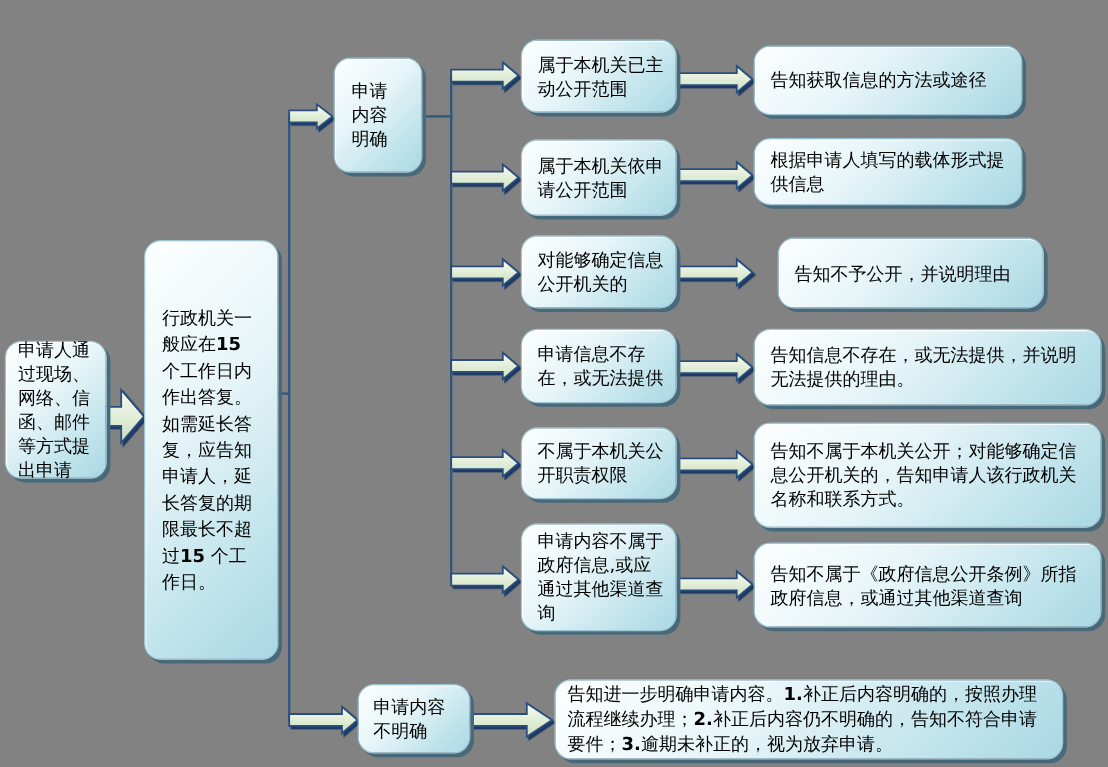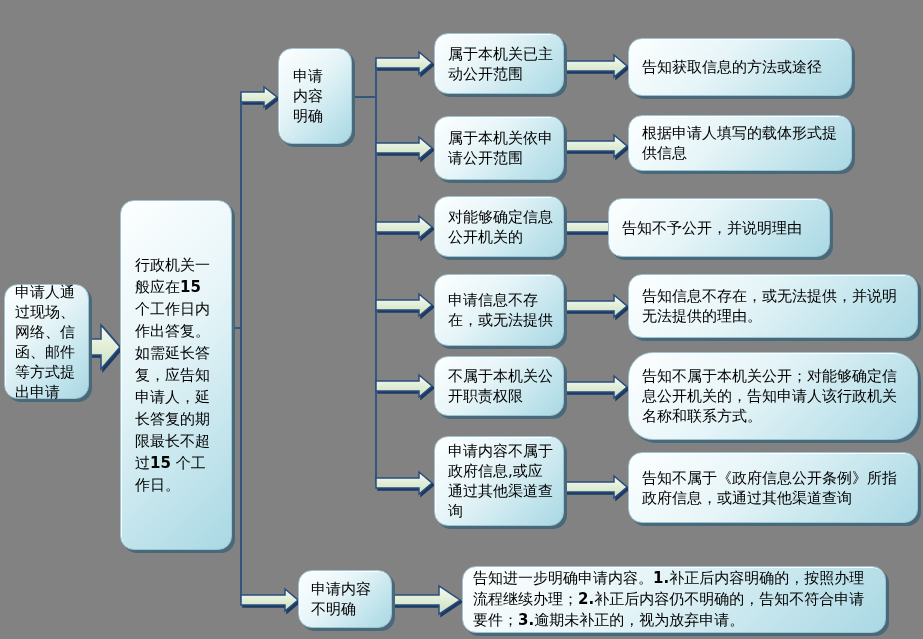--- a/index.html
+++ b/index.html
@@ -120,43 +120,43 @@
 
   <div class="box" style="left:298px;top:570px;width:94px;height:58px;">
     <div class="txt">申请内容不明确</div>
   </div>
   <div class="box" style="left:434px;top:116px;width:130px;height:64px;padding:0 8px 0 13px;">
     <div class="txt">属于本机关依申请公开范围</div>
   </div>
   <div class="box" style="left:434px;top:196px;width:130px;height:61px;padding:0 8px 0 13px;">
     <div class="txt">对能够确定信息公开机关的</div>
   </div>
-  <div class="box" style="left:434px;top:274px;width:130px;height:72px;padding:0 8px 0 13px;">
+  <div class="box" style="left:434px;top:274px;width:130px;height:62px;padding:0 8px 0 13px;">
     <div class="txt">申请信息不存在，或无法提供</div>
   </div>
   <div class="box" style="left:434px;top:356px;width:130px;height:60px;padding:0 8px 0 13px;">
     <div class="txt">不属于本机关公开职责权限</div>
   </div>
   <div class="box" style="left:434px;top:436px;width:130px;height:90px;padding:0 8px 0 13px;justify-content:flex-end;">
     <div class="txt">申请内容不属于政府信息,或应通过其他渠道查询</div>
   </div>
 
   <div class="box" style="left:628px;top:38px;width:224px;height:58px;padding:0 10px 0 13px;">
     <div class="txt">告知获取信息的方法或途径</div>
   </div>
   <div class="box" style="left:628px;top:115px;width:224px;height:56px;padding:0 10px 0 13px;justify-content:center;">
     <div class="txt">根据申请人填写的载体形式提供信息</div>
   </div>
-  <div class="box" style="left:608px;top:198px;width:222px;height:59px;padding:0 10px 0 13px;justify-content:center;">
+  <div class="box" style="left:648px;top:198px;width:222px;height:59px;padding:0 10px 0 13px;justify-content:center;">
     <div class="txt">告知不予公开，并说明理由</div>
   </div>
   <div class="box" style="left:628px;top:274px;width:290px;height:64px;padding:0 10px 0 13px;">
     <div class="txt">告知信息不存在，或无法提供，并说明无法提供的理由。</div>
   </div>
-  <div class="box" style="left:628px;top:352px;width:290px;height:88px;padding:0 10px 0 13px;border-radius:25px;">
+  <div class="box" style="left:628px;top:352px;width:290px;height:88px;padding:0 10px 0 13px;">
     <div class="txt">告知不属于本机关公开；对能够确定信息公开机关的，告知申请人该行政机关名称和联系方式。</div>
   </div>
   <div class="box" style="left:628px;top:452px;width:290px;height:71px;padding:0 10px 0 13px;">
     <div class="txt">告知不属于《政府信息公开条例》所指政府信息，或通过其他渠道查询</div>
   </div>
 
   <div class="box" style="left:462px;top:566px;width:424px;height:67px;padding:0 10px;line-height:21px;">
     <div class="txt"><span>告知进一步明确申请内容。</span><b>1.</b><span>补正后内容明确的，按照办理流程继续办理；</span><b>2.</b><span>补正后内容仍不明确的，告知不符合申请要件；</span><b>3.</b><span>逾期未补正的，视为放弃申请。</span></div>
   </div>
 

